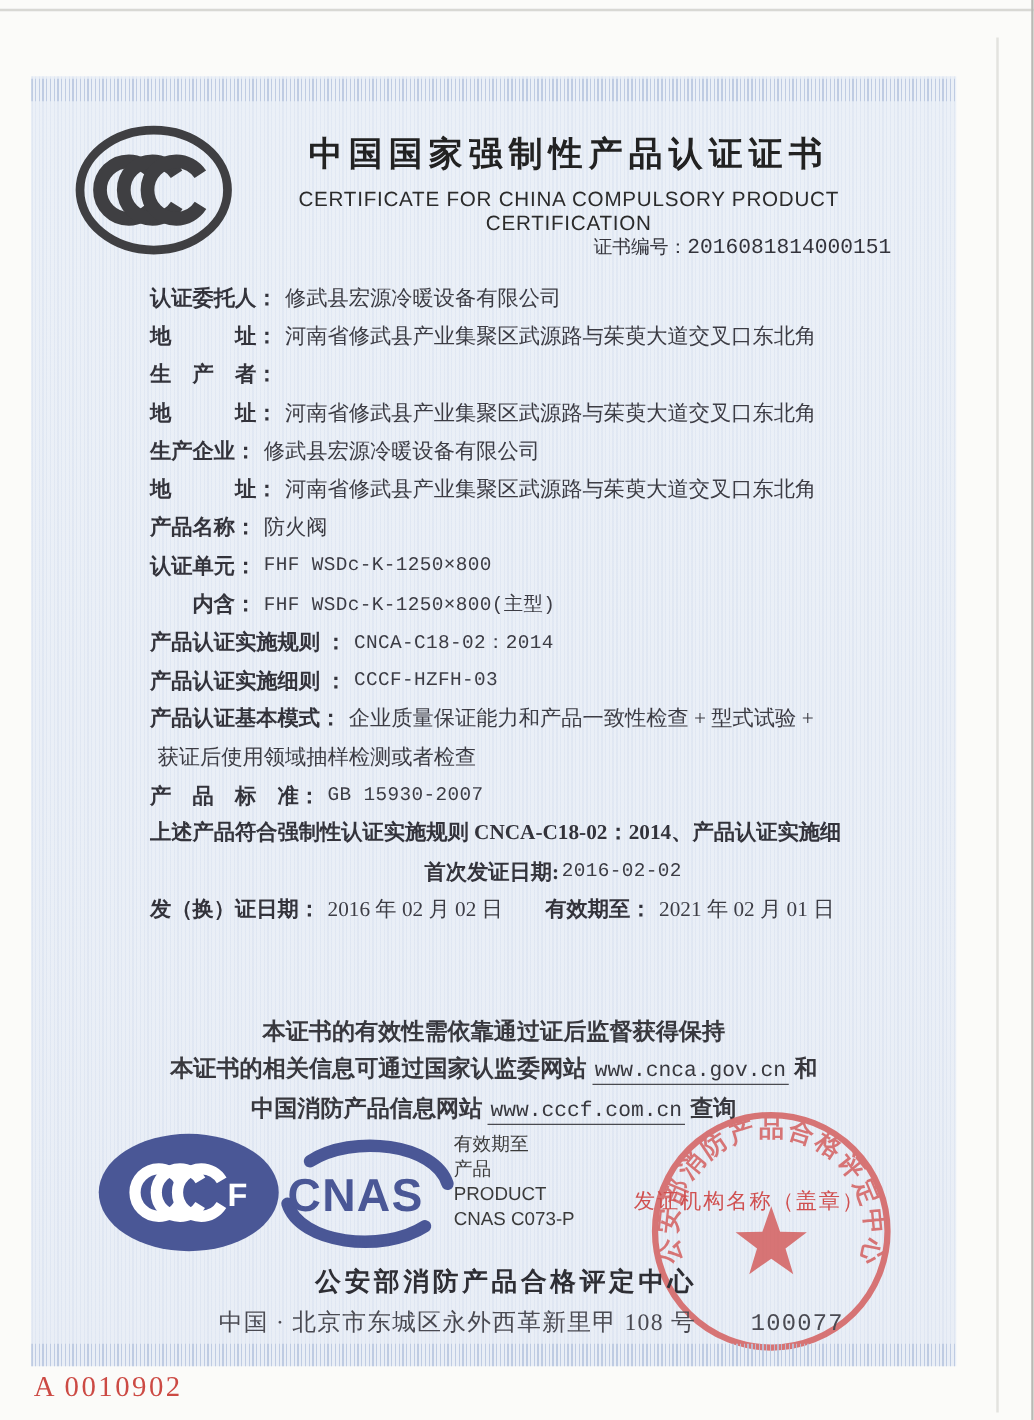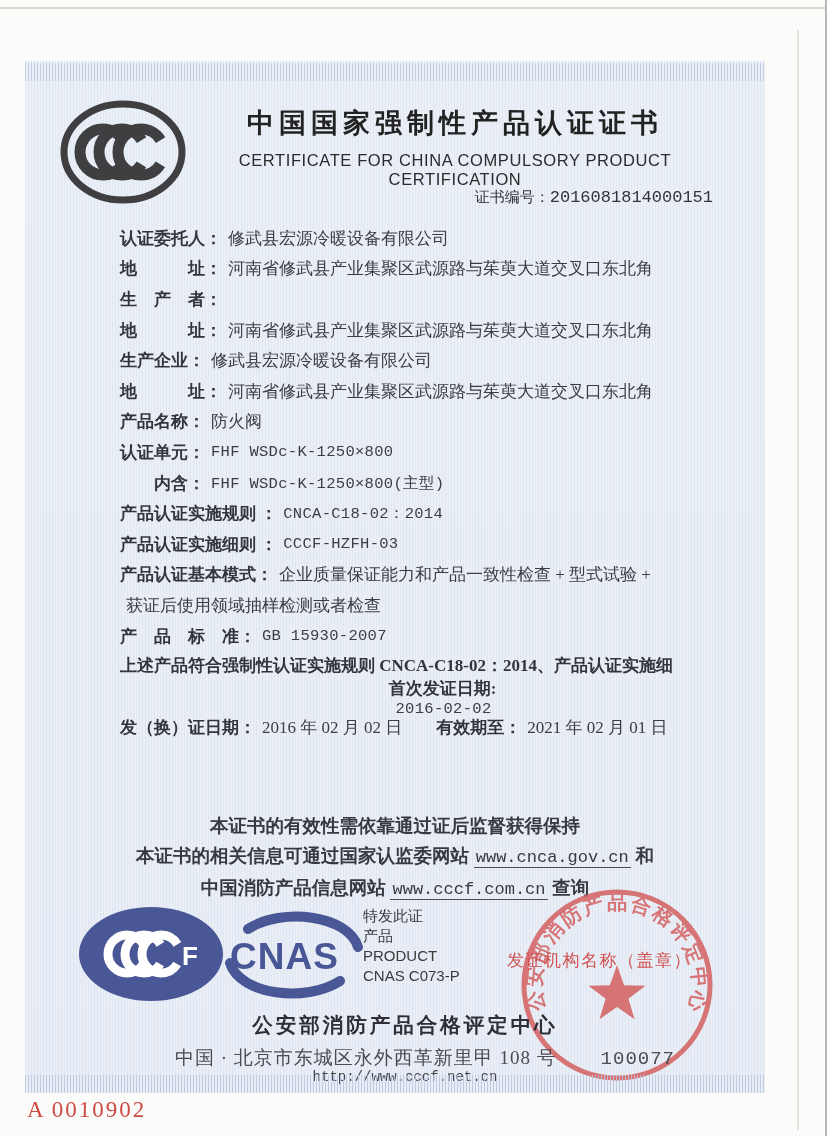--- a/index.html
+++ b/index.html
@@ -33,21 +33,21 @@
   .title-en{margin-top:10px;font-family:"Liberation Sans","DejaVu Sans",sans-serif;font-size:16.5px;letter-spacing:.6px;color:#2b2b2b;}
   .cert-no{position:absolute;right:52px;top:127px;font-size:15px;color:#33333b;}
   .cert-no .num{font-family:"Liberation Mono","DejaVu Sans Mono",monospace;font-size:17px;}
 
   .body-block{position:absolute;left:95px;top:162px;width:615px;font-size:17px;}
   .cert-row{height:30.6px;display:flex;align-items:center;white-space:nowrap;}
   .row-label{font-weight:bold;color:#33333b;flex:none;}
   .row-value{margin-left:6px;color:#3c3c44;}
   .row-value.mono{font-family:"Liberation Mono","DejaVu Sans Mono",monospace;font-size:15.5px;letter-spacing:.3px;}
   .statement{font-weight:bold;color:#33333b;line-height:30.6px;white-space:nowrap;}
-  .first-issue{height:30.6px;display:flex;align-items:center;justify-content:center;margin-left:30px;flex-direction:column;}
+  .first-issue{height:30.6px;display:flex;align-items:center;justify-content:center;margin-left:30px;}
   .first-issue .row-value{margin-left:2px;}
   .issue-line{height:30.6px;display:flex;align-items:center;white-space:nowrap;}
   .issue-line .gap{width:34px;}
 
   .notices{position:absolute;left:65px;top:750px;width:610px;text-align:center;font-size:18.5px;font-weight:bold;color:#38383e;line-height:30px;}
   .url{font-family:Liberation Mono, monospace;font-weight:normal;font-size:17px;border-bottom:1.5px solid #4a4a50;padding:0 2px;margin-top:40px;}
 
   .cccf-logo{position:absolute;left:50px;top:842px;}
   .cnas-logo{position:absolute;left:195px;top:846px;}
   .accred{position:absolute;left:338px;top:845px;font-family:"Liberation Sans","DejaVu Sans",sans-serif;font-size:15px;line-height:20px;color:#3a3a3a;}
@@ -203,21 +203,21 @@
 
   <div class="cnas-logo">
     <svg width="148" height="96" viewBox="0 0 148 96">
       <path d="M138,40 C128,8 62,0 28,22" fill="none" stroke="#4a5796" stroke-width="10" stroke-linecap="round"></path>
       <path d="M10,56 C20,88 86,96 120,74" fill="none" stroke="#4a5796" stroke-width="10" stroke-linecap="round"></path>
       <text x="10" y="62" fill="#4a5796" font-family="Liberation Sans, sans-serif" font-weight="bold" font-size="37" letter-spacing="1">CNAS</text>
     </svg>
   </div>
 
   <div class="accred">
-    <div>特发此证</div>
+    <div>有效期至</div>
     <div>产品</div>
     <div>PRODUCT</div>
     <div>CNAS C073-P</div>
   </div>
 
   <div class="seal">
     <svg width="220" height="220" viewBox="0 0 220 220">
       <circle cx="110" cy="110" r="93" fill="none" stroke="#d45f5f" stroke-width="5"></circle>
       <defs>
         <path id="sealArc" d="M 38.6,136 A 76,76 0 1 1 181.4,136" fill="none"></path>
@@ -229,18 +229,17 @@
     </svg>
   </div>
 
   <div class="issuer-label">发证机构名称（盖章）</div>
 
   <div class="org-name">公安部消防产品合格评定中心</div>
   <div class="org-addr">
     <span>中国 · 北京市东城区永外西革新里甲 108 号</span>
     <span class="post">100077</span>
   </div>
-  <div class="org-url">http://www.cccf.net.cn</div>
 </div>
 
 <div class="serial">
   <span class="a">A</span><span>0010902</span>
 </div>
 
 </body></html>

